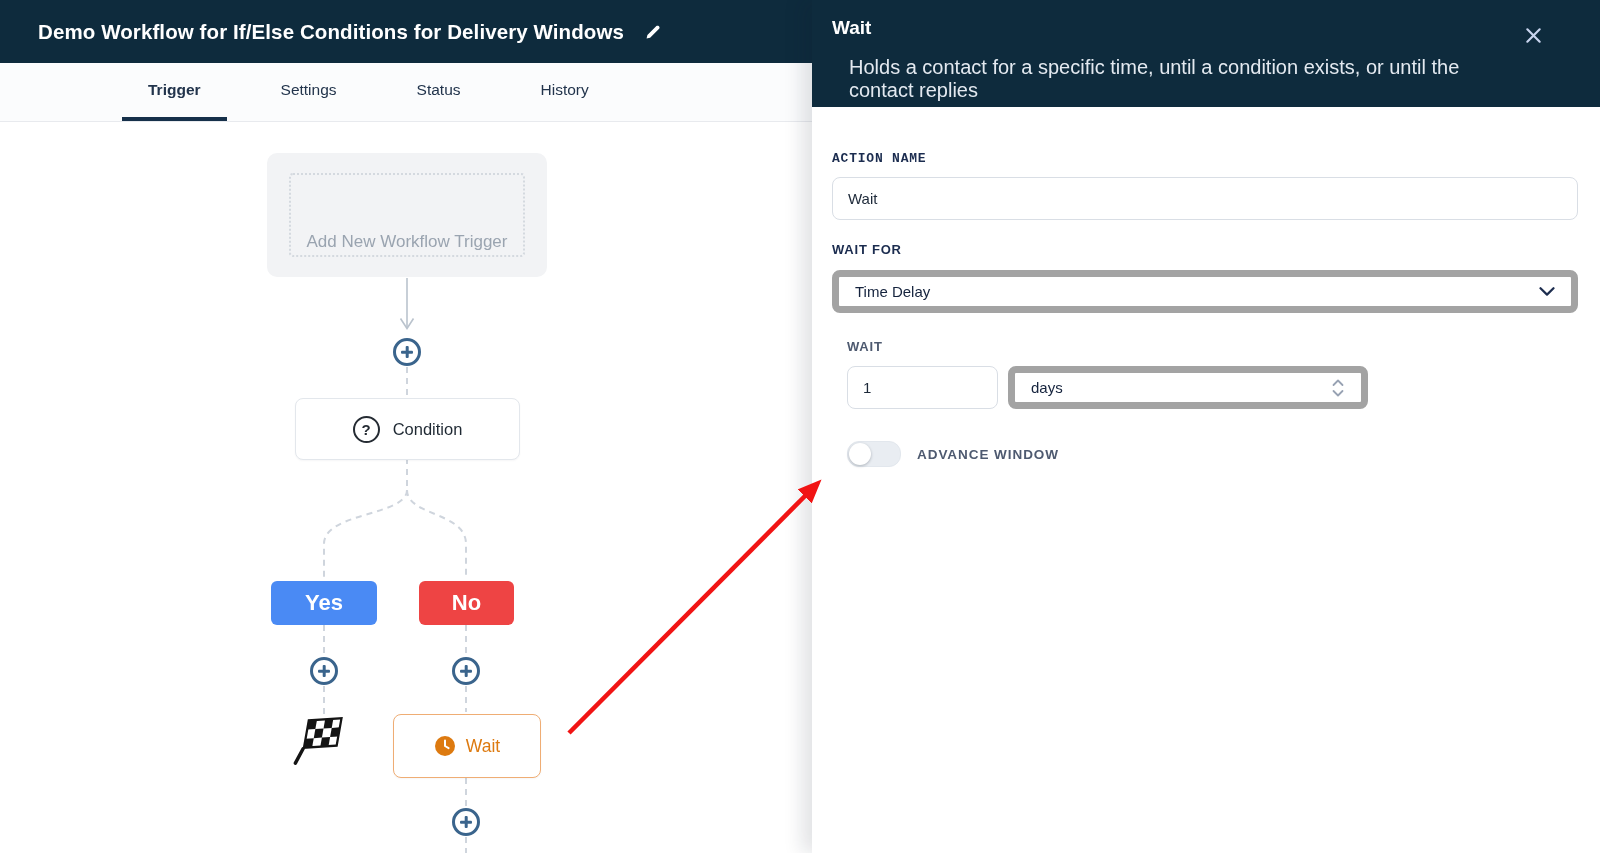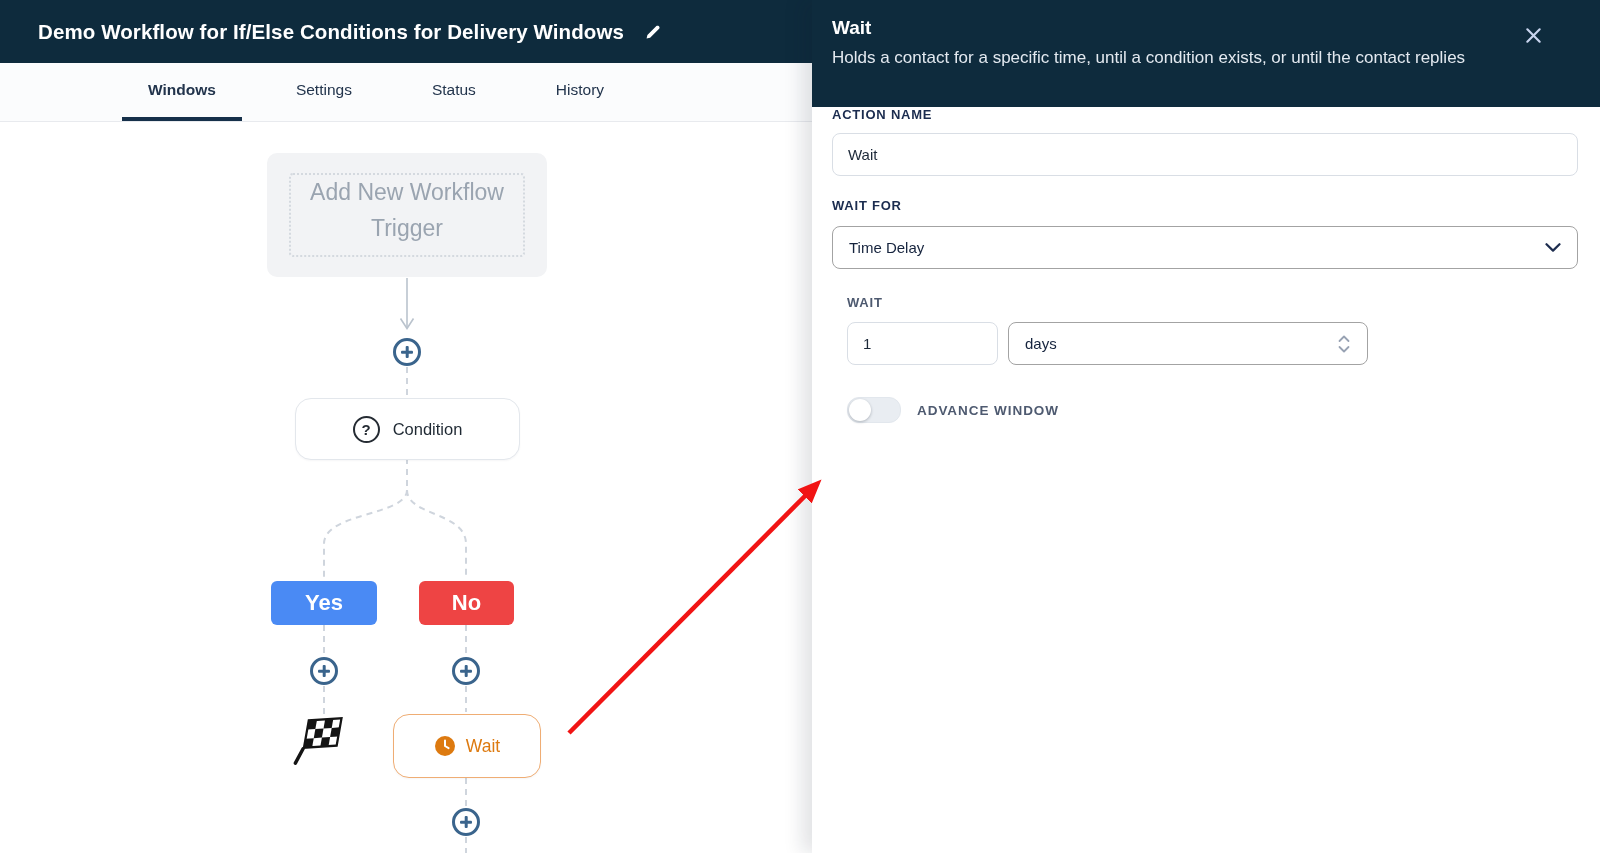--- a/index.html
+++ b/index.html
@@ -19,31 +19,31 @@
   .tab{display:flex;align-items:center;padding:0 26px;font-size:15.5px;color:#22344c;
        border-bottom:4px solid transparent;box-sizing:border-box;cursor:pointer;}
   .tab.active{border-bottom-color:#16304a;font-weight:700;}
 
   .canvas{position:absolute;left:0;top:122px;width:812px;height:731px;background:#fff;}
   .connectors{position:absolute;left:0;top:0;}
 
   .trigger-box{position:absolute;left:267px;top:31px;width:280px;height:124px;
                background:#f2f3f5;border-radius:10px;box-sizing:border-box;padding:20px 22px;cursor:pointer;border:none;}
   .trigger-inner{width:100%;height:100%;border:2px dotted #d4d9df;border-radius:4px;
-                 display:flex;align-items:flex-start;justify-content:center;text-align:center;
-                 font-size:23px;line-height:1.55;color:#9aa4b0;padding:0 14px;box-sizing:border-box;}
+                 display:flex;align-items:flex-end;justify-content:center;text-align:center;
+                 font-size:17px;line-height:1.55;color:#9aa4b0;padding:0 14px;box-sizing:border-box;}
 
   .plus{position:absolute;width:28px;height:28px;border:3px solid #3a648c;border-radius:50%;
         background:#fff;box-sizing:border-box;padding:0;cursor:pointer;}
   .plus::before,.plus::after{content:"";position:absolute;background:#3a648c;left:50%;top:50%;
         transform:translate(-50%,-50%);border-radius:1px;}
   .plus::before{width:12px;height:2.6px;}
   .plus::after{width:2.6px;height:12px;}
 
-  .node{position:absolute;background:#fff;border:1px solid #e3e7ec;border-radius:16px;
+  .node{position:absolute;background:#fff;border:1px solid #e3e7ec;border-radius:8px;
         display:flex;align-items:center;justify-content:center;gap:13px;cursor:pointer;
         box-shadow:0 1px 2px rgba(16,24,40,.04);}
   .condition-node{left:295px;top:276px;width:223px;height:60px;font-size:16.5px;color:#1f2933;}
   .q-icon{width:27px;height:27px;border:2.3px solid #252b33;border-radius:50%;box-sizing:border-box;
           display:flex;align-items:center;justify-content:center;font-size:15px;font-weight:700;color:#252b33;}
   .q-icon::after{content:"?";}
 
   .badge{position:absolute;height:44px;border:none;border-radius:6px;color:#fff;font-weight:700;
          font-size:22px;display:flex;align-items:center;justify-content:center;cursor:pointer;
          font-family:"Liberation Sans",sans-serif;}
@@ -53,34 +53,34 @@
   .flag{position:absolute;left:292px;top:592px;width:54px;height:54px;}
 
   .wait-node{left:393px;top:592px;width:146px;height:62px;border:1.5px solid #efad74;
              font-size:17.5px;color:#dd7a10;font-weight:500;gap:10px;}
 
   
   .panel{position:absolute;left:812px;top:0;width:788px;height:853px;background:#fff;
          box-shadow:-10px 0 18px rgba(13,26,38,.12);}
   .panel-header{height:107px;background:#0e2b3d;box-sizing:border-box;padding:17px 60px 0 20px;position:relative;}
   .panel-header h2{margin:0 0 9px 0;font-size:19px;font-weight:700;color:#ffffff;}
-  .panel-header p{margin:0;font-size:17px;color:#e3e9f0;}
+  .panel-header p{margin:17px;font-size:20px;color:#e3e9f0;}
   .close-btn{position:absolute;top:24px;right:56px;width:22px;height:22px;background:none;border:none;
              padding:0;cursor:pointer;display:flex;align-items:center;justify-content:center;}
 
   .panel-body{padding:0 22px 0 20px;}
   .flabel{display:block;font-size:13px;font-weight:700;letter-spacing:.06em;color:#1b2c4f;}
   .flabel.muted{color:#4e5a70;}
-  .mt-44{} .mt-22{margin-top:22px;} .mt-26{margin-top:26px;}
+  .mt-44{margin-top:44px;font-family:Liberation Mono, monospace;} .mt-22{margin-top:22px;} .mt-26{margin-top:26px;}
   .mt-13{margin-top:13px;} .mt-11{margin-top:11px;} .mt-12{margin-top:12px;}
 
   .text-input{width:100%;height:43px;border:1px solid #d9dee5;border-radius:8px;padding:0 15px;
               font-family:"Liberation Sans",sans-serif;font-size:15px;color:#1d2939;
               box-sizing:border-box;background:#fff;outline:none;}
-  .select{height:43px;border:1px solid #a3a3a3;border-radius:8px;background:#fff;cursor:pointer;
+  .select{height:43px;border:7px solid #a3a3a3;border-radius:8px;background:#fff;cursor:pointer;
           display:flex;align-items:center;justify-content:space-between;padding:0 16px;
           font-size:15px;color:#15233d;box-sizing:border-box;}
 
   .wait-section{margin-left:15px;}
   .wait-row{display:flex;gap:10px;}
   .num-input{width:151px;}
   .unit-select{width:360px;}
 
   .toggle-row{display:flex;align-items:center;margin-top:32px;}
   .toggle{width:52px;height:24px;border-radius:12px;background:#e9edf2;border:1px solid #e2e7ed;
@@ -101,21 +101,21 @@
     <header class="title-bar">
       <h1>Demo Workflow for If/Else Conditions for Delivery Windows</h1>
       <button class="edit-btn">
         <svg width="18" height="18" viewBox="0 0 18 18">
           <path d="M2.6 15.6 L3.4 12.1 L12.4 3.1 C13 2.5 14.1 2.5 14.7 3.1 L15.1 3.5 C15.7 4.1 15.7 5.2 15.1 5.8 L6.1 14.8 L2.6 15.6 Z" fill="#ffffff"></path>
         </svg>
       </button>
     </header>
 
     <nav class="tab-bar">
-      <div class="tab active">Windows</div>
+      <div class="tab active">Trigger</div>
       <div class="tab">Settings</div>
       <div class="tab">Status</div>
       <div class="tab">History</div>
     </nav>
 
     <div class="canvas">
 
       <svg class="connectors" width="812" height="731" viewBox="0 0 812 731">
 
         <line x1="407" y1="156" x2="407" y2="205" stroke="#bac3cd" stroke-width="1.6"></line>

